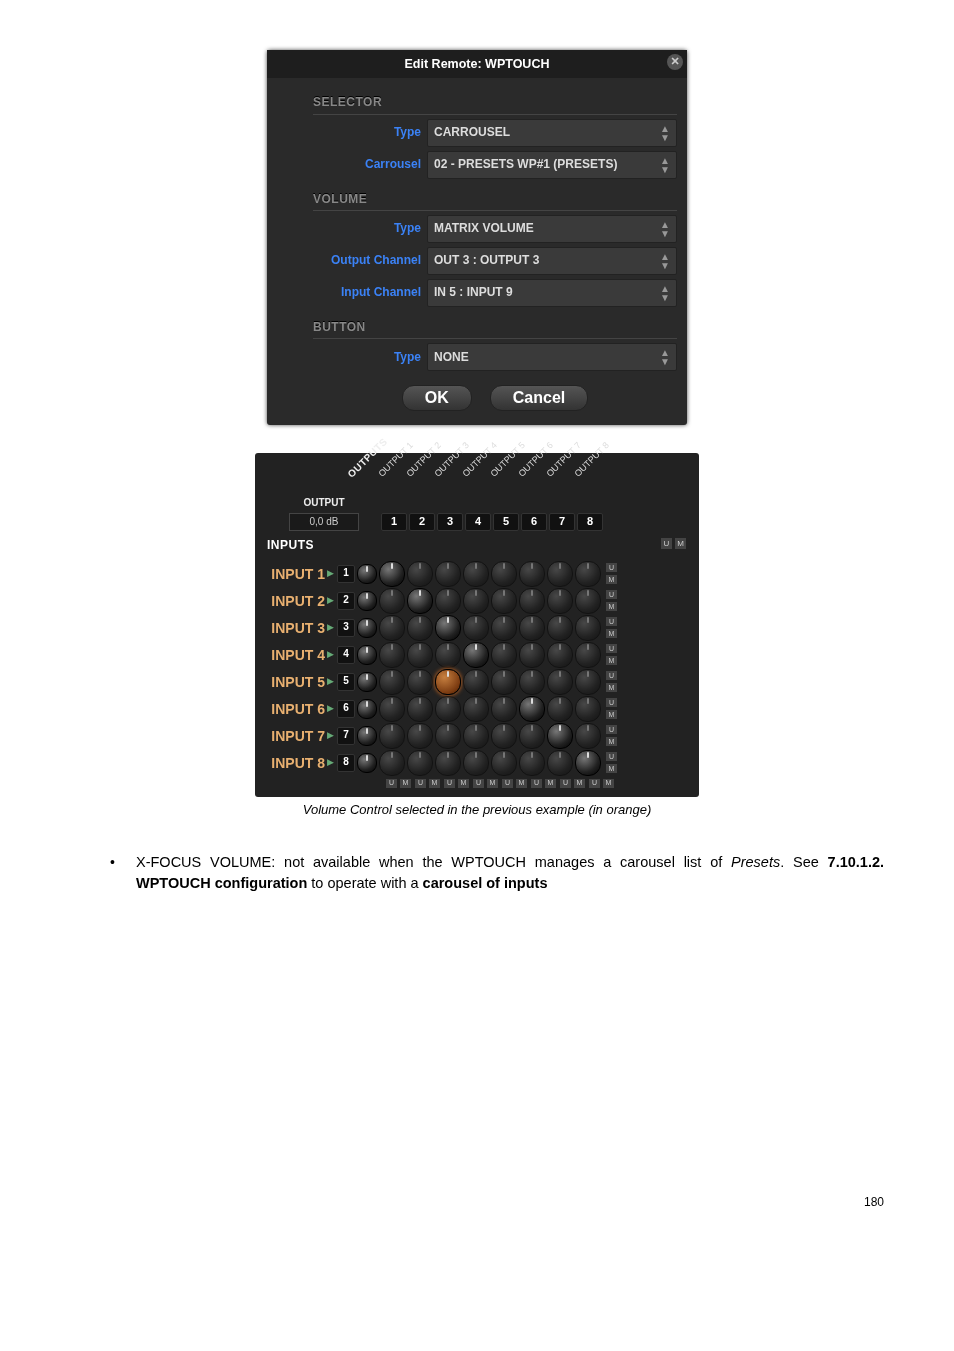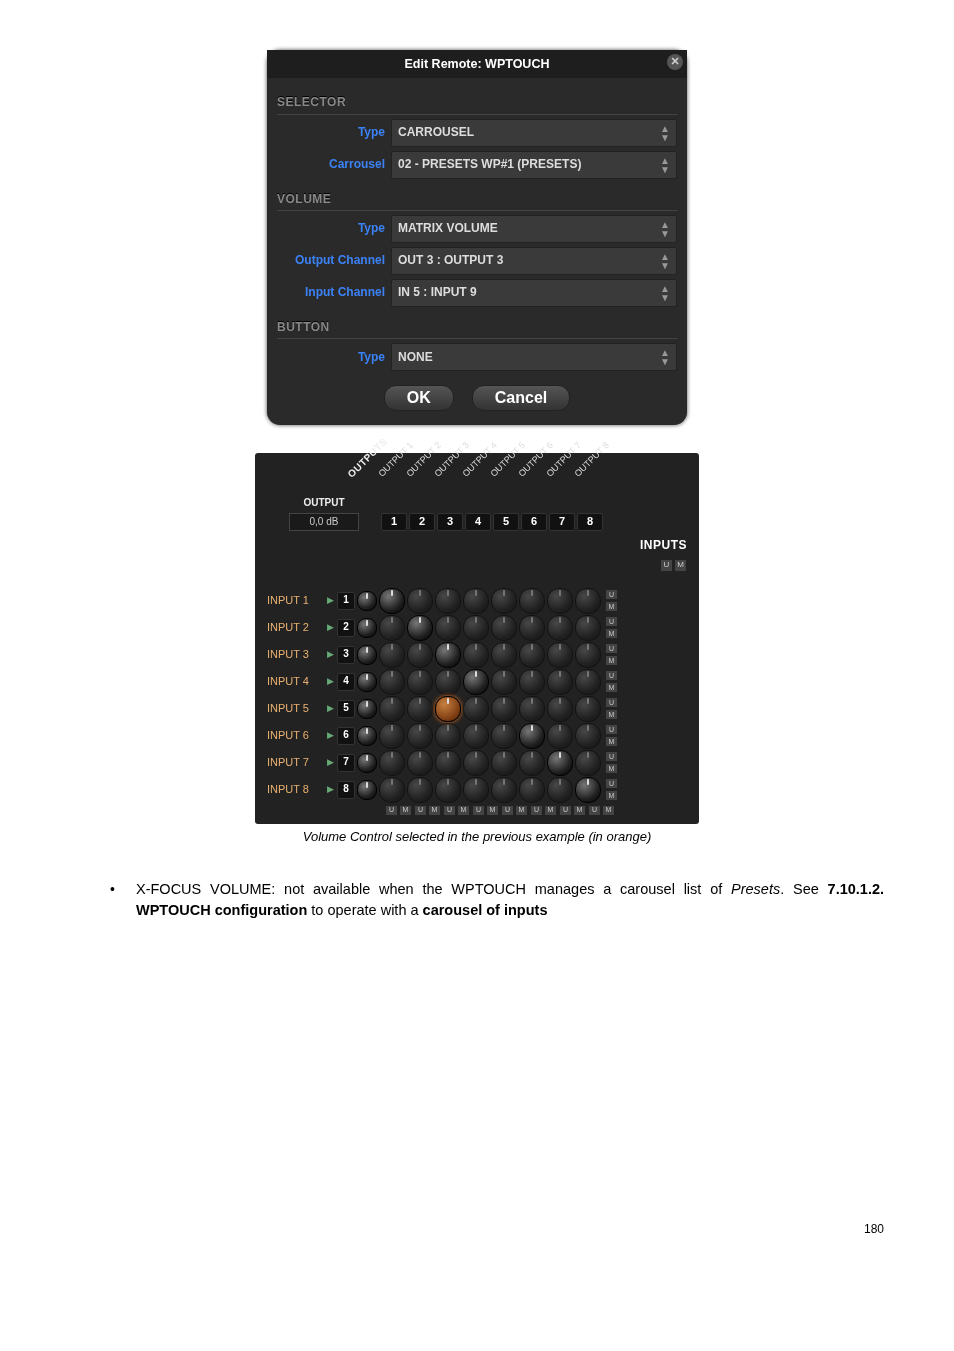--- a/index.html
+++ b/index.html
@@ -11,42 +11,42 @@
     color:#000;
     line-height:1.45;
     width:954px;
     box-sizing:border-box;
   }
   
   .dialog{
     width:420px;
     margin:0 auto 28px;
     background:#2a2a2a;
-    border-radius:13px;
+    border-radius:3px;
     box-shadow:0 0 4px rgba(0,0,0,.7);
     color:#ccc;
     font-size:12.5px;
   }
   .dlg-title{
     background:#1e1e1e;
     color:#fff;
     font-weight:bold;
     text-align:center;
     padding:5px 0;
     position:relative;
     font-size:12.5px;
   }
   .dlg-close{
     position:absolute;right:4px;top:4px;
     width:16px;height:16px;border-radius:8px;
     background:#555;color:#ccc;
     display:flex;align-items:center;justify-content:center;
     font-size:11px;cursor:pointer;
   }
-  .dlg-body{padding:8px 10px 14px;}
+  .dlg-body{padding:8px 10px 14px;margin-left:36px;}
   .section-h{
     color:#888;font-weight:bold;font-size:12px;
     letter-spacing:.5px;padding:8px 0 2px;
     border-bottom:1px solid #444;margin-bottom:4px;
     text-shadow:0 -1px #000;
   }
   .frow{
     display:flex;align-items:center;gap:6px;margin:4px 0;
   }
   .flabel{
@@ -109,35 +109,35 @@
   .nums div{
     width:24px;height:16px;background:#111;color:#fff;
     display:flex;align-items:center;justify-content:center;
     font-weight:bold;border:1px solid #333;border-radius:2px;font-size:11px;
   }
   .outknobs{
     position:absolute;left:0;bottom:18px;display:flex;gap:2px;
   }
 
   .inputs-h{
-    display:flex;align-items:flex-end;gap:4px;margin:6px 0 16px;flex-direction:column;
+    display:flex;align-items:flex-start;gap:4px;margin:6px 0 6px;
   }
   .inputs-h .t{font-weight:bold;font-size:12px;color:#fff;letter-spacing:.5px;}
   .um{
     display:flex;gap:1px;margin-left:auto;
   }
   .um span{
     width:11px;height:11px;background:#444;border:1px solid #222;
     font-size:8px;color:#ccc;display:flex;align-items:center;justify-content:center;
   }
 
   .irow{
     display:flex;align-items:center;gap:2px;margin:1px 0;
   }
-  .iname{width:58px;color:#e8b070;font-size:11px;font-weight:normal;}
+  .iname{width:58px;color:#e8b070;font-size:14px;font-weight:bold;text-align:right;}
   .itri{color:#6a7;font-size:9px;margin-right:1px;}
   .inum{
     width:16px;height:16px;background:#111;color:#fff;border:1px solid #333;
     display:flex;align-items:center;justify-content:center;font-size:10px;font-weight:bold;border-radius:2px;
   }
   .knob{
     width:24px;height:24px;border-radius:12px;
     background:radial-gradient(circle at 35% 30%,#777 0,#222 60%,#000 100%);
     border:1px solid #000;position:relative;flex-shrink:0;
   }

